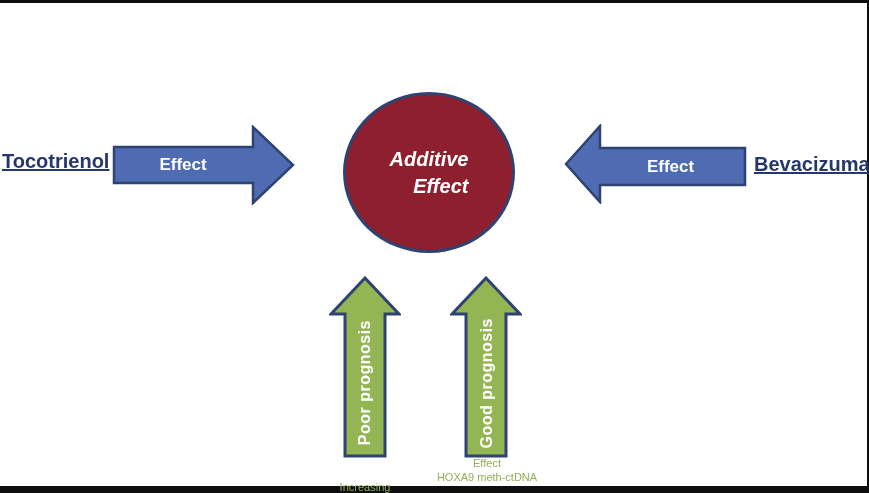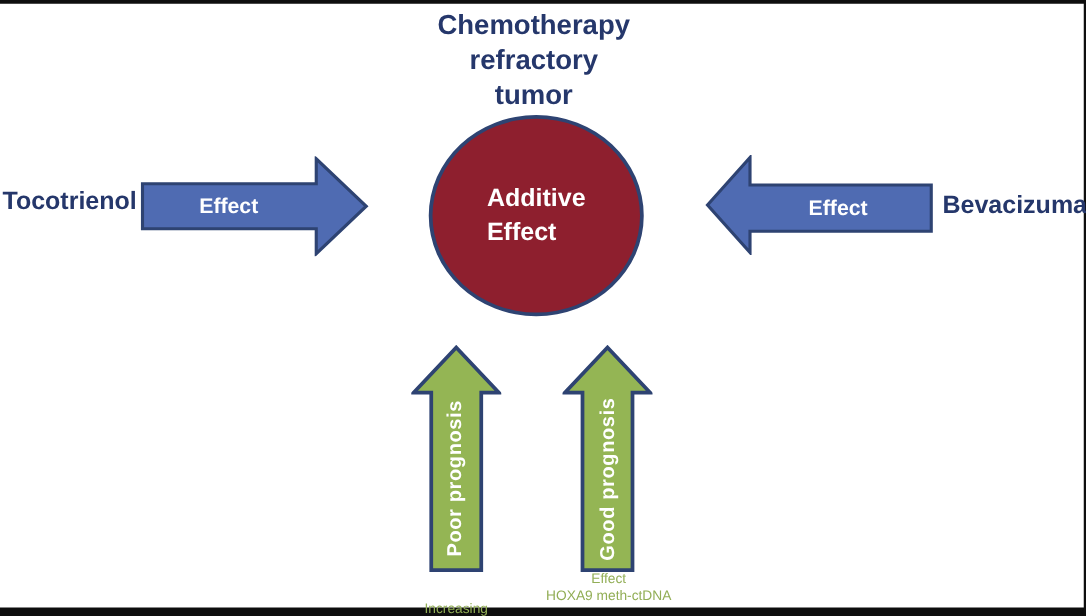--- a/index.html
+++ b/index.html
@@ -15,21 +15,21 @@
   .bar.bottom { left:0; bottom:0; width:869px; height:7px; }
 
   .title {
     position:absolute; left:277px; top:6px; width:300px;
     text-align:center; font-size:22px; font-weight:bold;
     color:var(--navy-text); line-height:28px; white-space:pre-line;
   }
 
   .agent {
     position:absolute; font-size:20px; font-weight:bold;
-    color:var(--navy-text); white-space:nowrap;
+    color:var(--navy-text); white-space:nowrap;text-decoration:underline;
   }
   .agent.left-side  { left:2px;  top:150px; }
   .agent.right-side { left:754px; top:153px; }
 
   .arrow-svg { position:absolute; }
   .arrow-svg polygon {
     fill:var(--blue-arrow); stroke:var(--shape-border); stroke-width:2.5;
     stroke-linejoin:miter;
   }
   .arrow-svg.green polygon {
@@ -42,21 +42,21 @@
   }
   .effect-label.left-effect  { left:113px; top:147px; width:140px; height:36px; }
   .effect-label.right-effect { left:598px; top:148px; width:145px; height:37px; }
 
   .center-circle {
     position:absolute; left:343px; top:92px; width:166px; height:155px;
     background:var(--maroon-circle);
     border:3px solid var(--shape-border); border-radius:50%;
     display:flex; align-items:center; justify-content:center;
     color:var(--white-text); font-size:20px; font-weight:bold;
-    text-align:left; line-height:27px; white-space:pre-line;
+    text-align:right; line-height:27px; white-space:pre-line;font-style:italic;
   }
 
   .prognosis-label {
     position:absolute; display:flex; align-items:center; justify-content:center;
     color:var(--white-text); font-size:16px; font-weight:bold; white-space:nowrap;
   }
   .prognosis-label span {
     writing-mode:vertical-rl; transform:rotate(180deg); letter-spacing:0.5px;
   }
   .prognosis-label.one { left:345px; top:311px; width:40px; height:144px; }
@@ -72,23 +72,20 @@
 </style>
 </head>
 <body>
 
 <div class="canvas">
 
   <div class="bar top"></div>
   <div class="bar right"></div>
   <div class="bar bottom"></div>
 
-  <div class="title">Chemotherapy
-refractory
-tumor</div>
 
   <div class="agent left-side">Tocotrienol</div>
   <div class="agent right-side">Bevacizumab</div>
 
   <svg class="arrow-svg" style="left:112px; top:125px;" width="184" height="80" viewBox="0 0 184 80">
     <polygon points="2,22 141,22 141,2 181,40 141,78 141,58 2,58"></polygon>
   </svg>
   <div class="effect-label left-effect">Effect</div>
 
   <svg class="arrow-svg" style="left:564px; top:124px;" width="184" height="80" viewBox="0 0 184 80">

